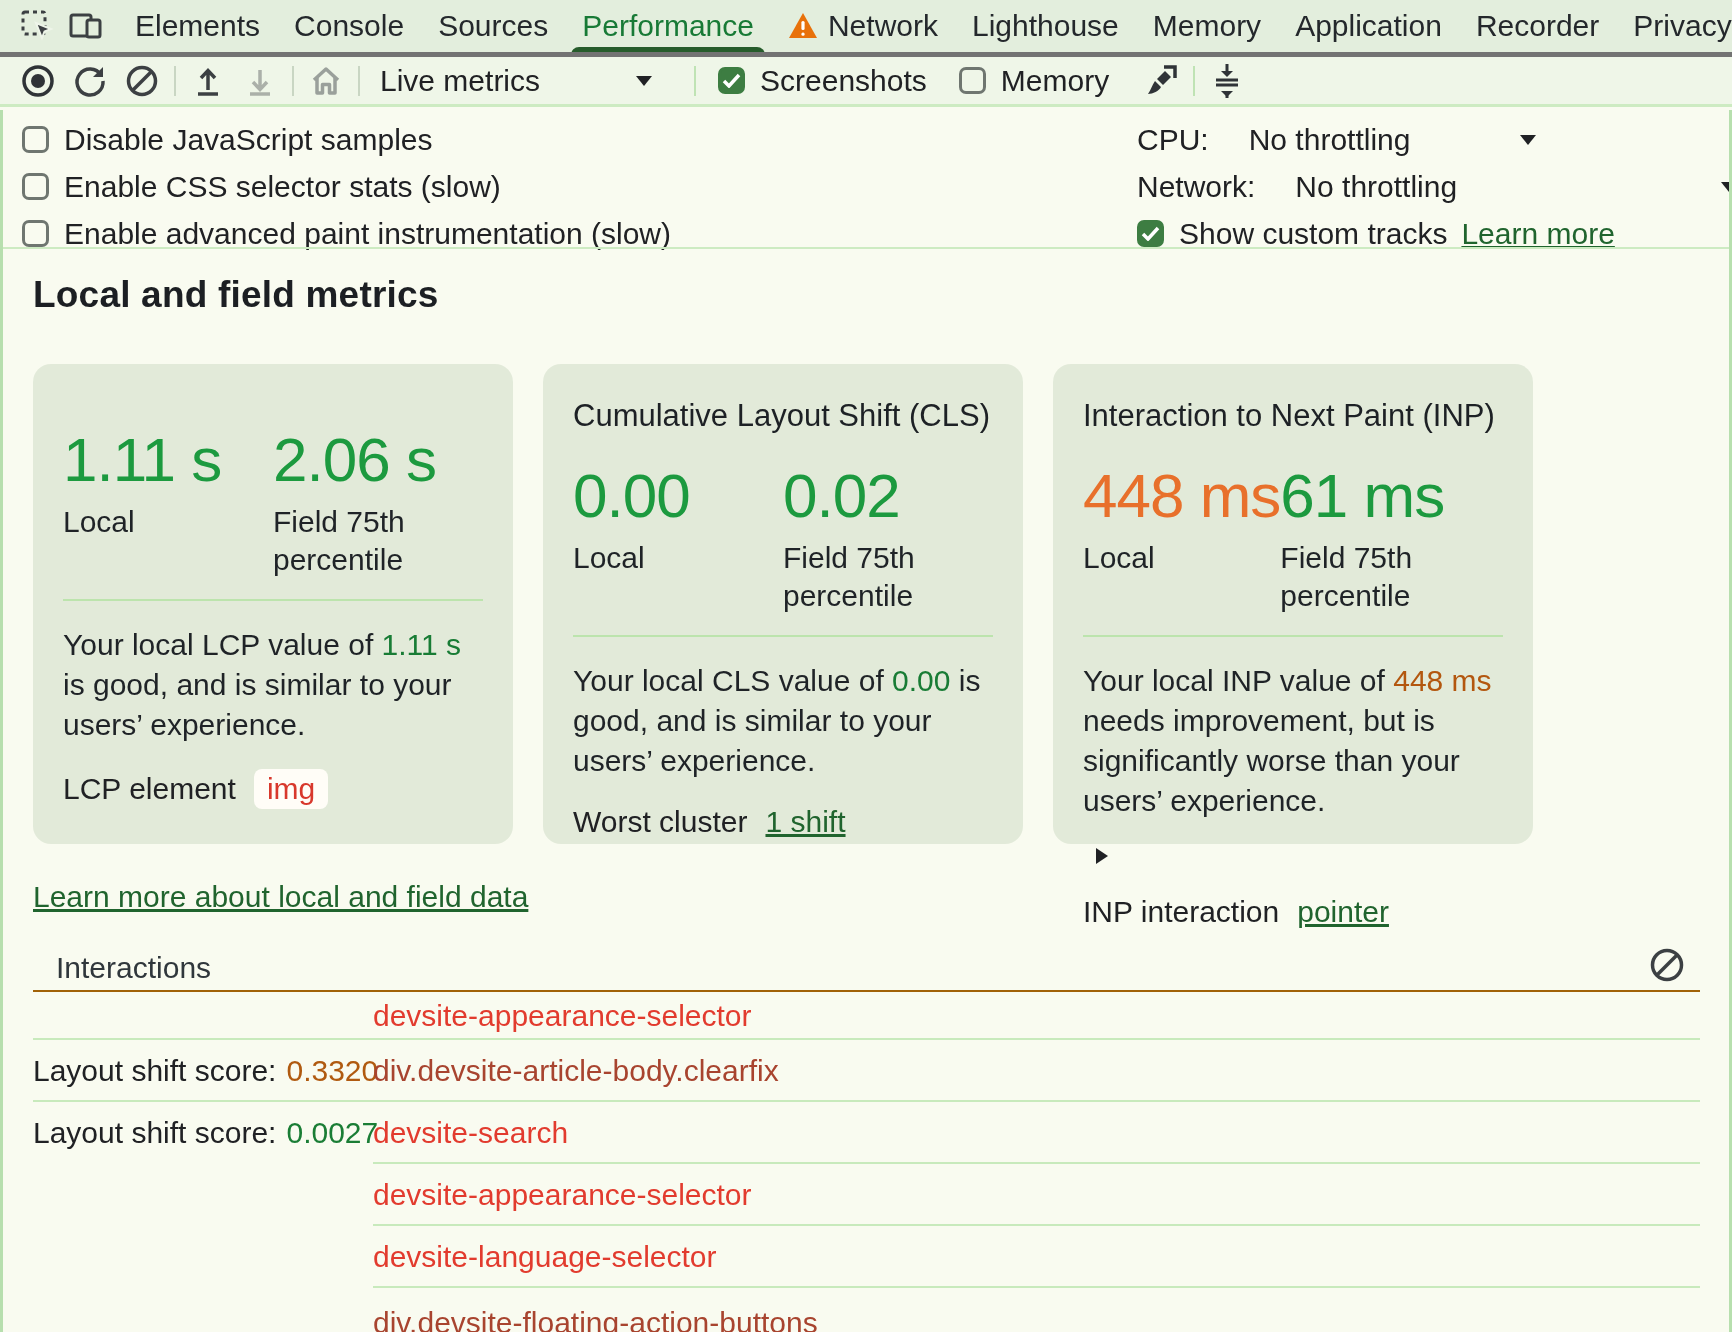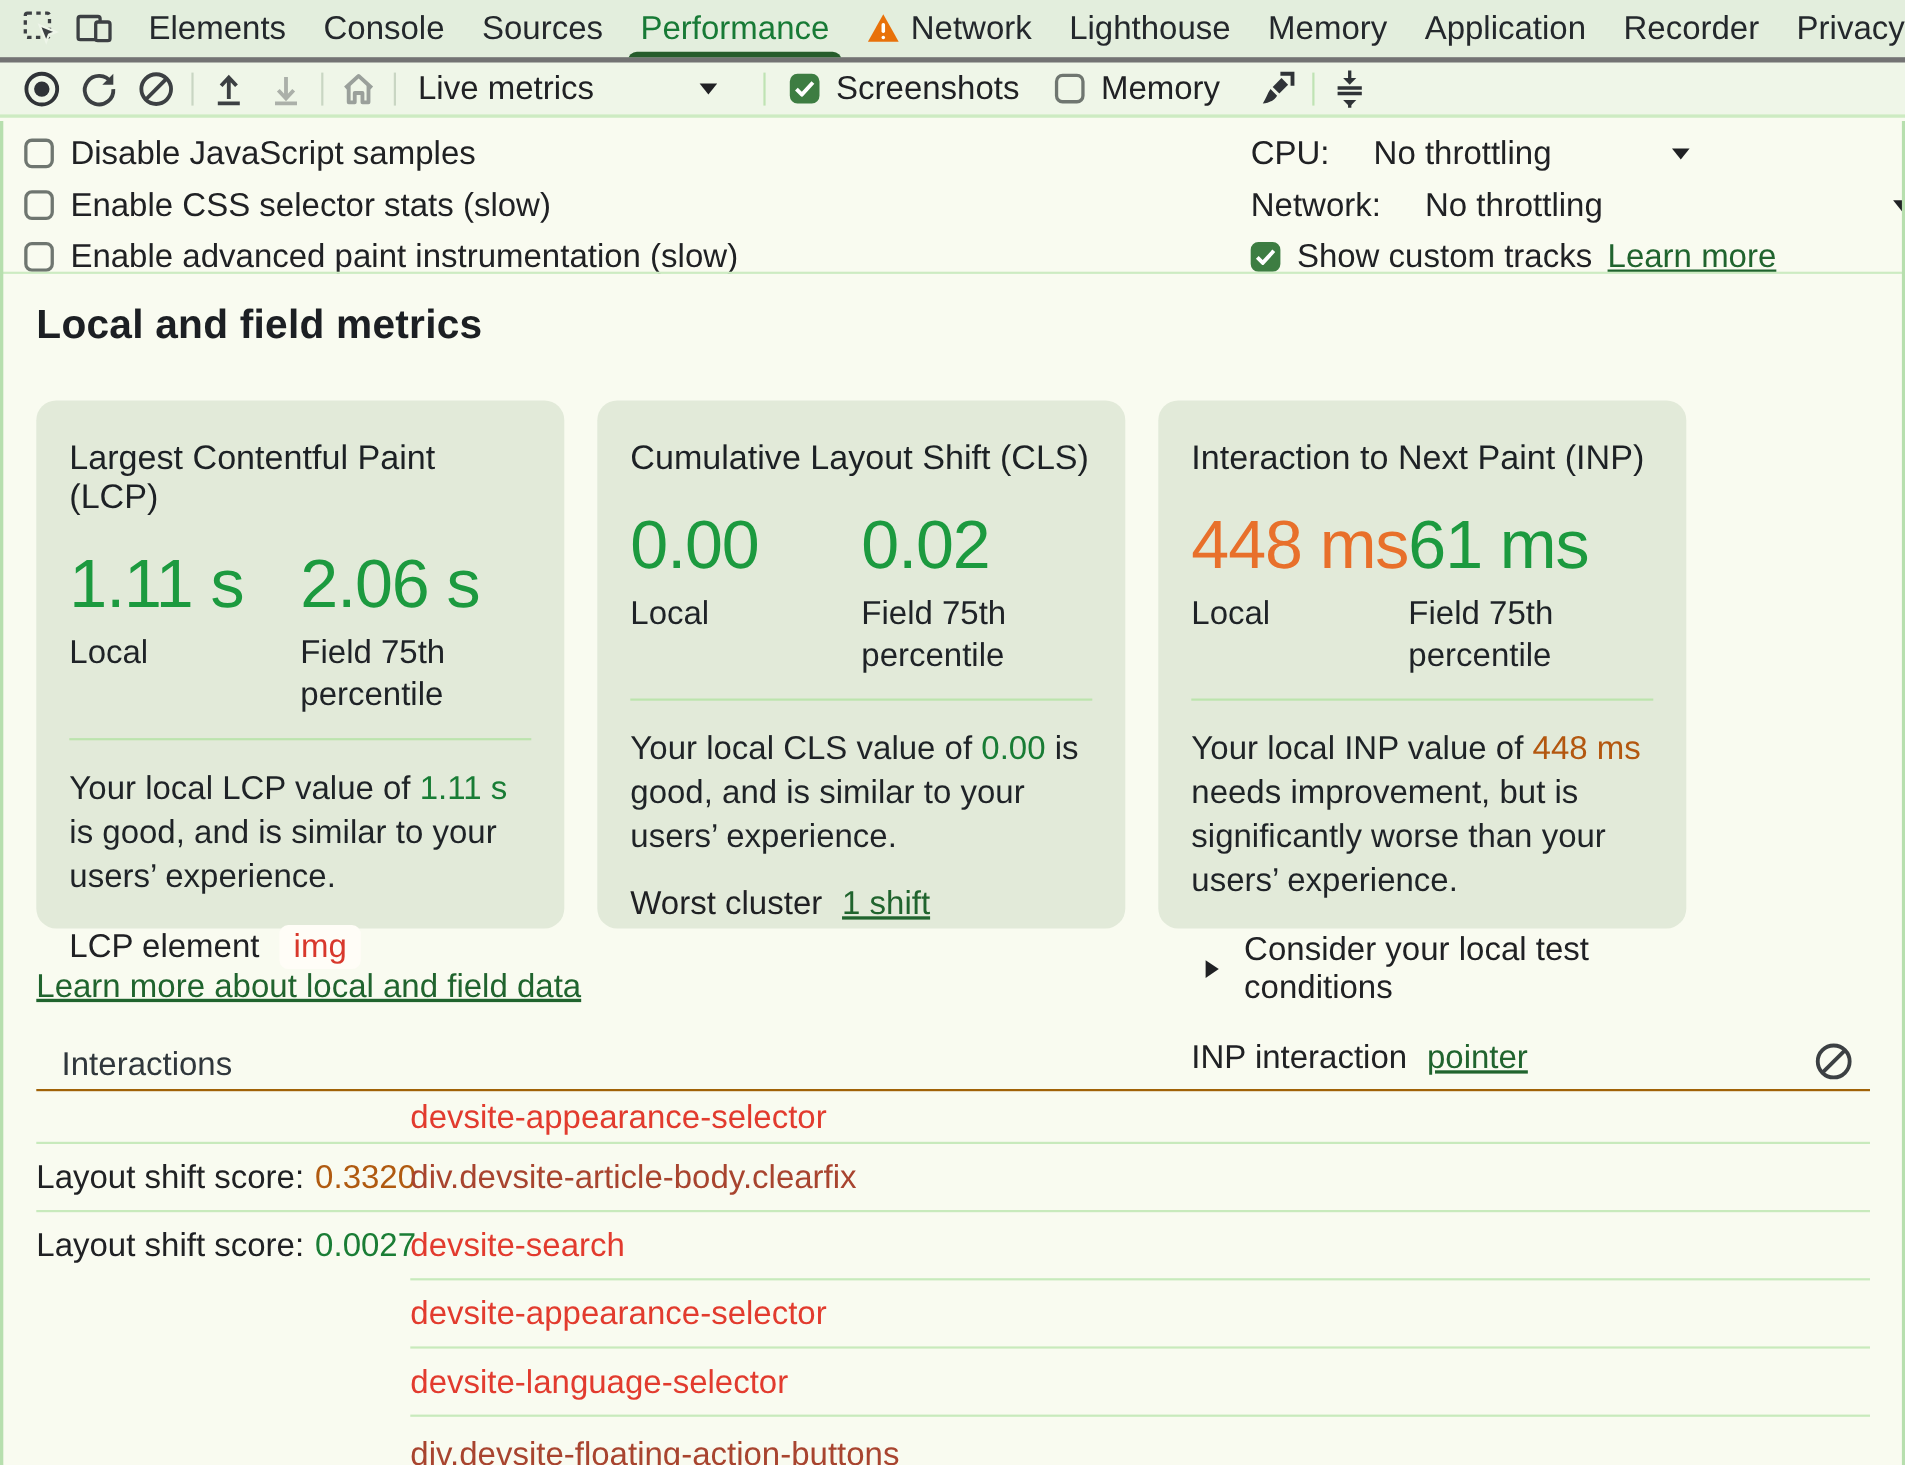--- a/index.html
+++ b/index.html
@@ -292,21 +292,20 @@
   <div class="section-sep"></div>
   <div class="bl"></div>
   <div class="br"></div>
 
   <div class="main">
     <h2 class="heading">Local and field metrics</h2>
 
     <div class="cards">
 
       <div class="card">
-        <div class="card-title">Largest Contentful Paint (LCP)</div>
         <div class="vals">
           <div class="vcol">
             <div class="big">1.11 s</div>
             <div class="vlabel">Local</div>
           </div>
           <div class="vcol">
             <div class="big">2.06 s</div>
             <div class="vlabel">Field 75th percentile</div>
           </div>
         </div>
@@ -351,21 +350,20 @@
           </div>
         </div>
         <div class="card-divider"></div>
         <div class="desc"><span>Your local INP value of </span><span class="dv-orange">448 ms</span><span> needs improvement, but is significantly worse than your users’ experience.</span></div>
         <div class="disclosure">
           <span class="icon-btn">
             <svg width="14" height="18" viewBox="0 0 14 18">
                 <path d="M1 1 L13 9 L1 17 Z" fill="#202124"></path>
               </svg>
           </span>
-          <span>Consider your local test conditions</span>
         </div>
         <div class="extra" style="margin-top:30px">
           <span>INP interaction</span>
           <span class="link">pointer</span>
         </div>
       </div>
     </div>
 
     <span class="link learn-link">Learn more about local and field data</span>
 

